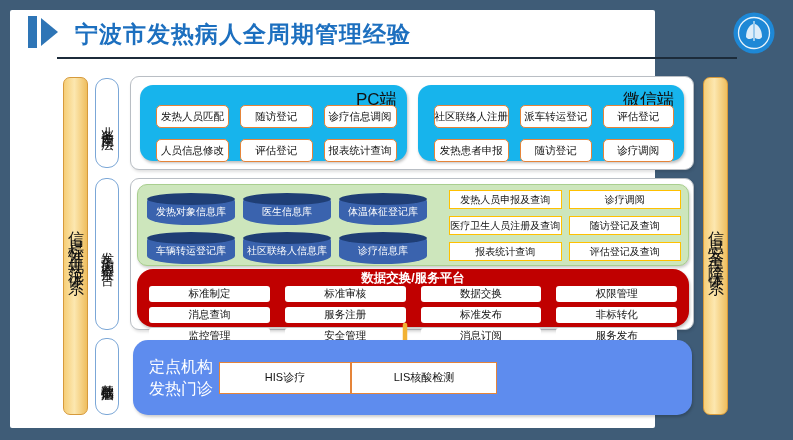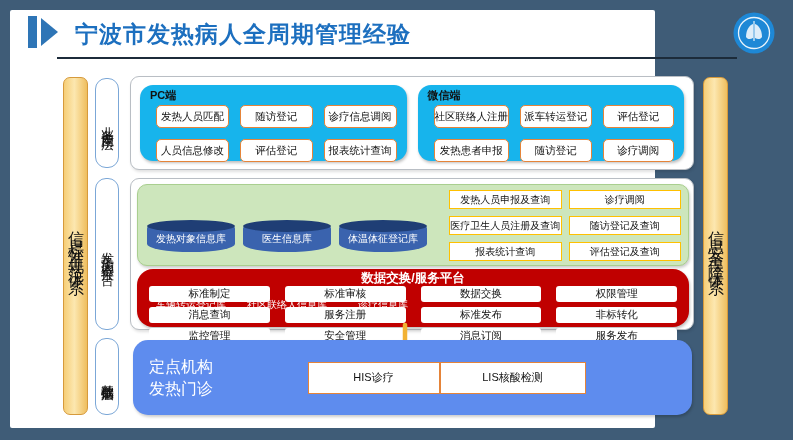--- a/index.html
+++ b/index.html
@@ -32,53 +32,53 @@
   .llabel.l3 { top:328px; height:77px; }
   .llabel.l3 span { letter-spacing:1px; }
 
   
   .rowbox { position:absolute; left:120px; width:564px; background:#fff; border:1px solid #B9BEC4; border-radius:9px; box-shadow:1px 2px 3px rgba(0,0,0,.12); }
   .rowbox.r1 { top:66px; height:94px; display:flex; gap:11px; padding:8px 9px; }
   .rowbox.r2 { top:168px; height:152px; padding:5px 6px; }
 
   
   .cyan { background:#17B4EC; border-radius:13px; box-shadow:1px 2px 3px rgba(0,0,0,.25); flex:1; padding:3px 10px 0 10px; }
-  .cyan .ptitle { text-align:left; font-size:11px; font-weight:bold; color:#111; height:17px; }
+  .cyan .ptitle { text-align:right; font-size:17px; font-weight:normal; color:#111; height:17px; }
   .cyan .pgrid { display:grid; grid-template-columns:repeat(3,1fr); column-gap:11px; row-gap:11px;margin-left:6px; }
   .btn-orange { background:#fff; border:1.5px solid #E58439; border-radius:5px; height:23px;
     display:flex; align-items:center; justify-content:center; font-size:10.5px; color:#111; white-space:nowrap; }
 
   
   .green { width:552px; height:82px; background:#CDE6BC; border:1px solid #A9CF8F; border-radius:10px; box-shadow:1px 2px 3px rgba(0,0,0,.2);
     display:flex; padding:7px 7px 6px 9px; gap:10px; }
   .db-grid { display:grid; grid-template-columns:repeat(3,88px); column-gap:8px; row-gap:13px; padding-top:7px; align-content:start; }
   .cyl { position:relative; height:26px; background:#3A63AE; border-radius:3px 3px 44px 44px / 3px 3px 8px 8px;
     display:flex; align-items:center; justify-content:center; text-align:center;
-    color:#fff; font-size:10px; line-height:1.05; padding:1px 3px 0 3px;margin-top:27px; }
+    color:#fff; font-size:10px; line-height:1.05; padding:1px 3px 0 3px; }
   .cyl::before { content:""; position:absolute; left:0; right:0; top:-6px; height:12px; background:#1F3E75; border-radius:50%; }
   .cyl span { position:relative; z-index:1; }
   .svc-grid { display:grid; grid-template-columns:repeat(2,1fr); column-gap:7px; row-gap:7px; flex:1; align-content:center;margin-left:12px; }
   .box-gold { background:#fff; border:1.5px solid #FFC000; height:19px; display:flex; align-items:center; justify-content:center;
     font-size:10px; color:#111; white-space:nowrap; }
 
   
   .red { position:absolute; left:6px; top:90px; width:552px; height:58px; background:#C00000; border-radius:16px; box-shadow:1px 2px 3px rgba(0,0,0,.25); padding:1px 12px 0 12px; }
   .red .ptitle { text-align:center; color:#fff; font-weight:bold; font-size:12.5px; height:16px; }
   .red .pgrid { display:grid; grid-template-columns:repeat(4,1fr); column-gap:15px; row-gap:5px; }
   .box-plain { background:#fff; border-radius:3px; height:16px; display:flex; align-items:center; justify-content:center;
     font-size:10.5px; color:#111; white-space:nowrap; }
 
   
   .flow-arrow { position:absolute; left:387px; top:313px; }
 
   
   .bluepanel { position:absolute; left:123px; top:330px; width:559px; height:75px; background:#5E8CEE; border-radius:15px;
     display:flex; align-items:center; padding:0 14px 0 16px; box-shadow:1px 2px 3px rgba(0,0,0,.2); }
   .src-label { color:#fff; font-size:16px; line-height:1.35; white-space:nowrap; margin-right:4px; }
-  .sys-row { flex:1; display:flex; justify-content:center; align-items:center; padding:0 4px 0 2px; }
+  .sys-row { flex:1; display:flex; justify-content:flex-start; align-items:center; padding:0 4px 0 2px; }
   .box-sys { background:#fff; border:1.5px solid #E58439; height:32px; display:flex; align-items:center; justify-content:center;
     font-size:11px; color:#111; white-space:nowrap; }
   .box-sys.s1 { width:132px; } .box-sys.s2 { width:146px; } .box-sys.s3 { width:140px; }
 </style>
 </head>
 <body>
 
 <div class="stage">
 
   <div class="accent-bar"></div>

